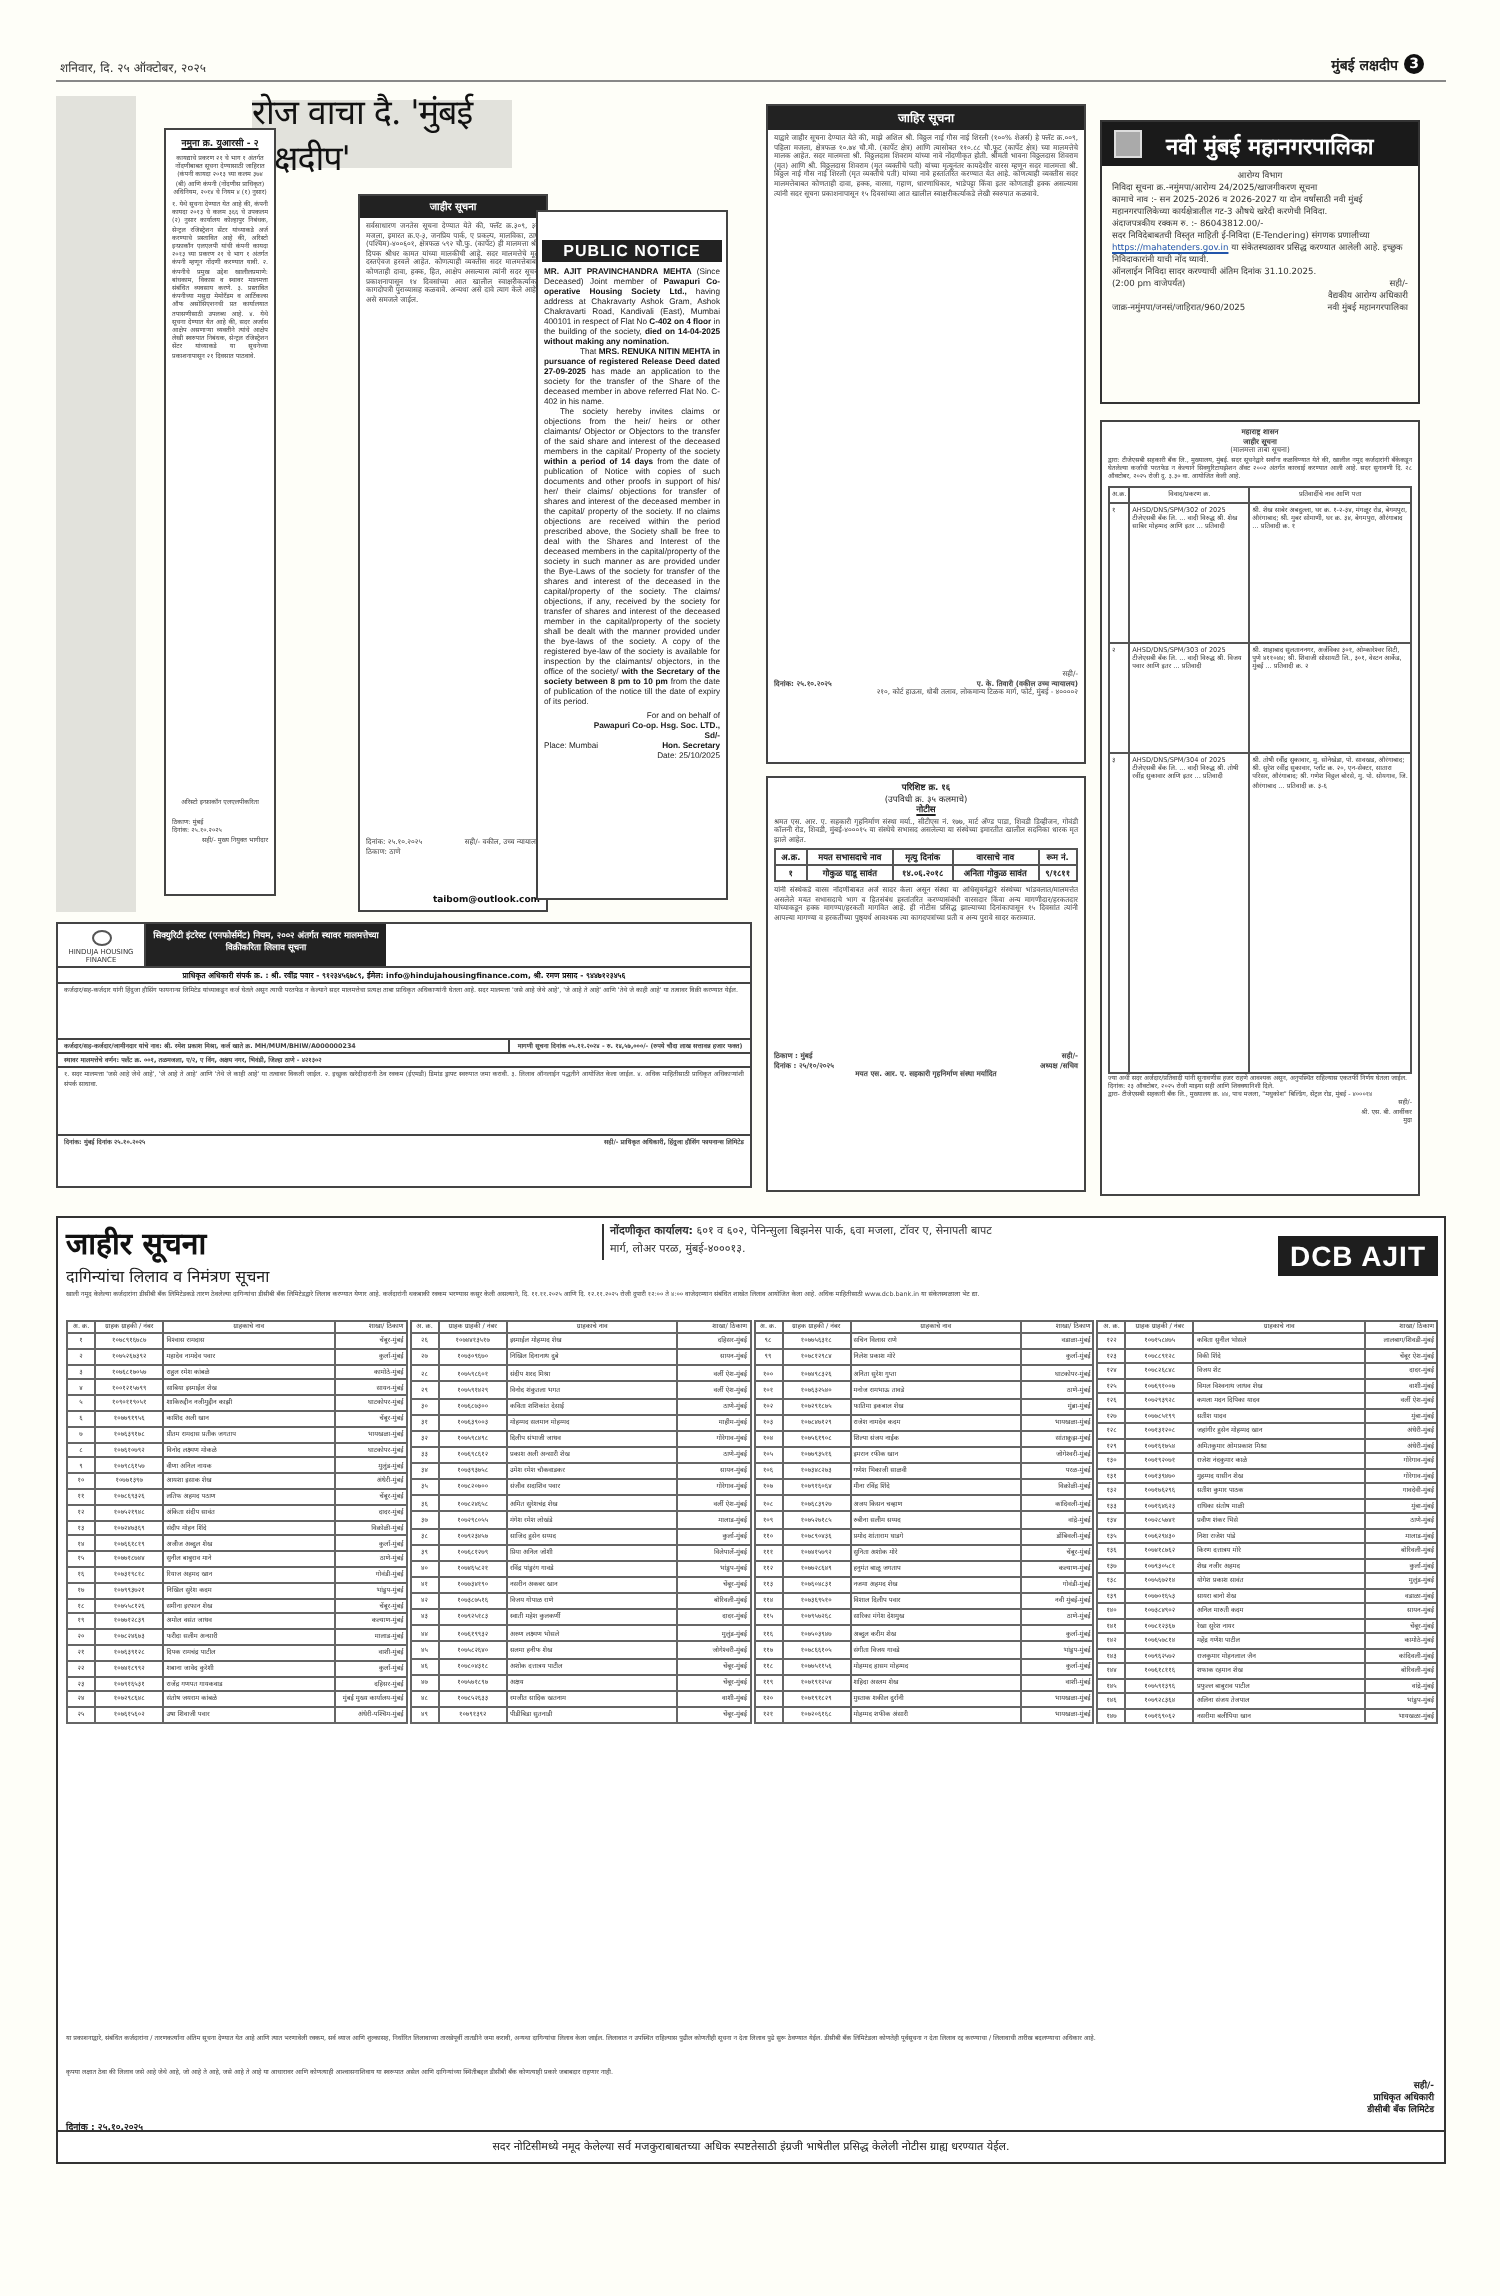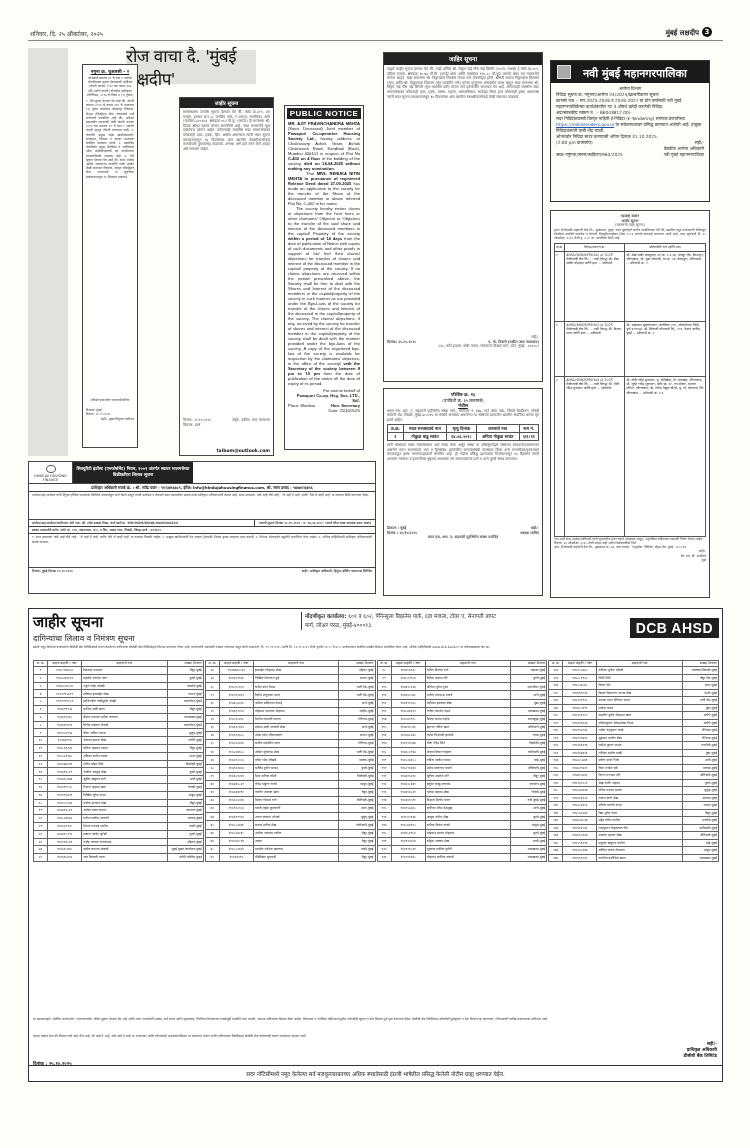--- a/index.html
+++ b/index.html
@@ -21,21 +21,21 @@
   .banner { left: 126px; top: 50px; width: 130px; height: 34px; background: #e2e2dc; font-family: "DejaVu Serif", serif; font-size: 17px; display:flex; align-items:center; justify-content:center; color:#111; letter-spacing:-0.5px; }
 
   .notice-left { left: 82px; top: 64px; width: 56px; height: 384px; padding: 3px 3px; }
   .notice-left .ttl { font-size: 4.6px; font-weight: bold; text-align:center; text-decoration: underline; margin-bottom: 2px; }
 
   .notice-mid { left: 179px; top: 97px; width: 95px; height: 359px; padding: 0; }
   .notice-mid .ttl { font-size: 5px; padding: 2px 0; }
   .notice-mid .body { padding: 2px 3px; }
   .notice-mid .email { position:absolute; bottom:2px; right:3px; font-size:4.5px; font-weight:bold; color:#111; }
 
-  .public-notice { left: 284px; top: 105px; width: 80px; height: 345px; padding: 0 3px 3px 3px; }
+  .public-notice { left: 268px; top: 105px; width: 96px; height: 345px; padding: 12px 3px 3px 3px; }
   .public-notice .ttl { font-size: 8px; letter-spacing: 0.5px; margin: 2px -1px 2px -1px; padding: 1px 0; font-family:"Liberation Sans", sans-serif;}
   .pn-text { font-family: "Liberation Sans", sans-serif; font-size: 4.1px; line-height: 5px; text-align: justify; color:#222; }
   .pn-text b { color:#111; }
 
   .jahir-right { left: 383px; top: 52px; width: 160px; height: 330px; padding: 0; }
   .jahir-right .ttl { font-size: 6px; padding: 2px 0; }
   .jahir-right .body { padding: 2px 3px; }
 
   .nmmc { left: 550px; top: 60px; width: 160px; height: 142px; padding:0; border:1px solid #333;}
   .nmmc .head { background:#1a1a1a; color:#fff; font-size: 11px; font-weight:bold; height: 22px; display:flex; align-items:center; gap:12px; padding-left:6px; }
@@ -275,21 +275,21 @@
     <span>सही/- प्राधिकृत अधिकारी, हिंदुजा हौसिंग फायनान्स लिमिटेड</span>
   </div>
 </div>
 
 <div class="abs dcb">
   <div class="jt">जाहीर सूचना</div>
   <div class="jst">दागिन्यांचा लिलाव व निमंत्रण सूचना</div>
   <div class="regoff">
     <b>नोंदणीकृत कार्यालय:</b> <span>६०१ व ६०२, पेनिन्सुला बिझनेस पार्क, ६वा मजला, टॉवर ए, सेनापती बापट मार्ग, लोअर परळ, मुंबई-४०००१३.</span>
   </div>
-  <div class="logo">DCB AHSD</div>
+  <div class="logo">DCB AJIT</div>
   <div class="intro tiny2">खाली नमूद केलेल्या कर्जदारांना डीसीबी बँक लिमिटेडकडे तारण ठेवलेल्या दागिन्यांचा डीसीबी बँक लिमिटेडद्वारे लिलाव करण्यात येणार आहे. कर्जदारांनी थकबाकी रक्कम भरण्यास कसूर केली असल्याने, दि. ११.११.२०२५ आणि दि. १२.११.२०२५ रोजी दुपारी १२:०० ते ४:०० वाजेदरम्यान संबंधित शाखेत लिलाव आयोजित केला आहे. अधिक माहितीसाठी www.dcb.bank.in या संकेतस्थळाला भेट द्या.</div>
 
   <div class="tables" id="dcb-tables">
       <table>
         <thead>
           <tr>
             <th class="c1">अ. क्र.</th>
             <th class="c2">ग्राहक ग्राहकी / नंबर</th>
             <th class="c3">ग्राहकाचे नाव</th>
             <th class="c4">शाखा/ ठिकाण</th>

